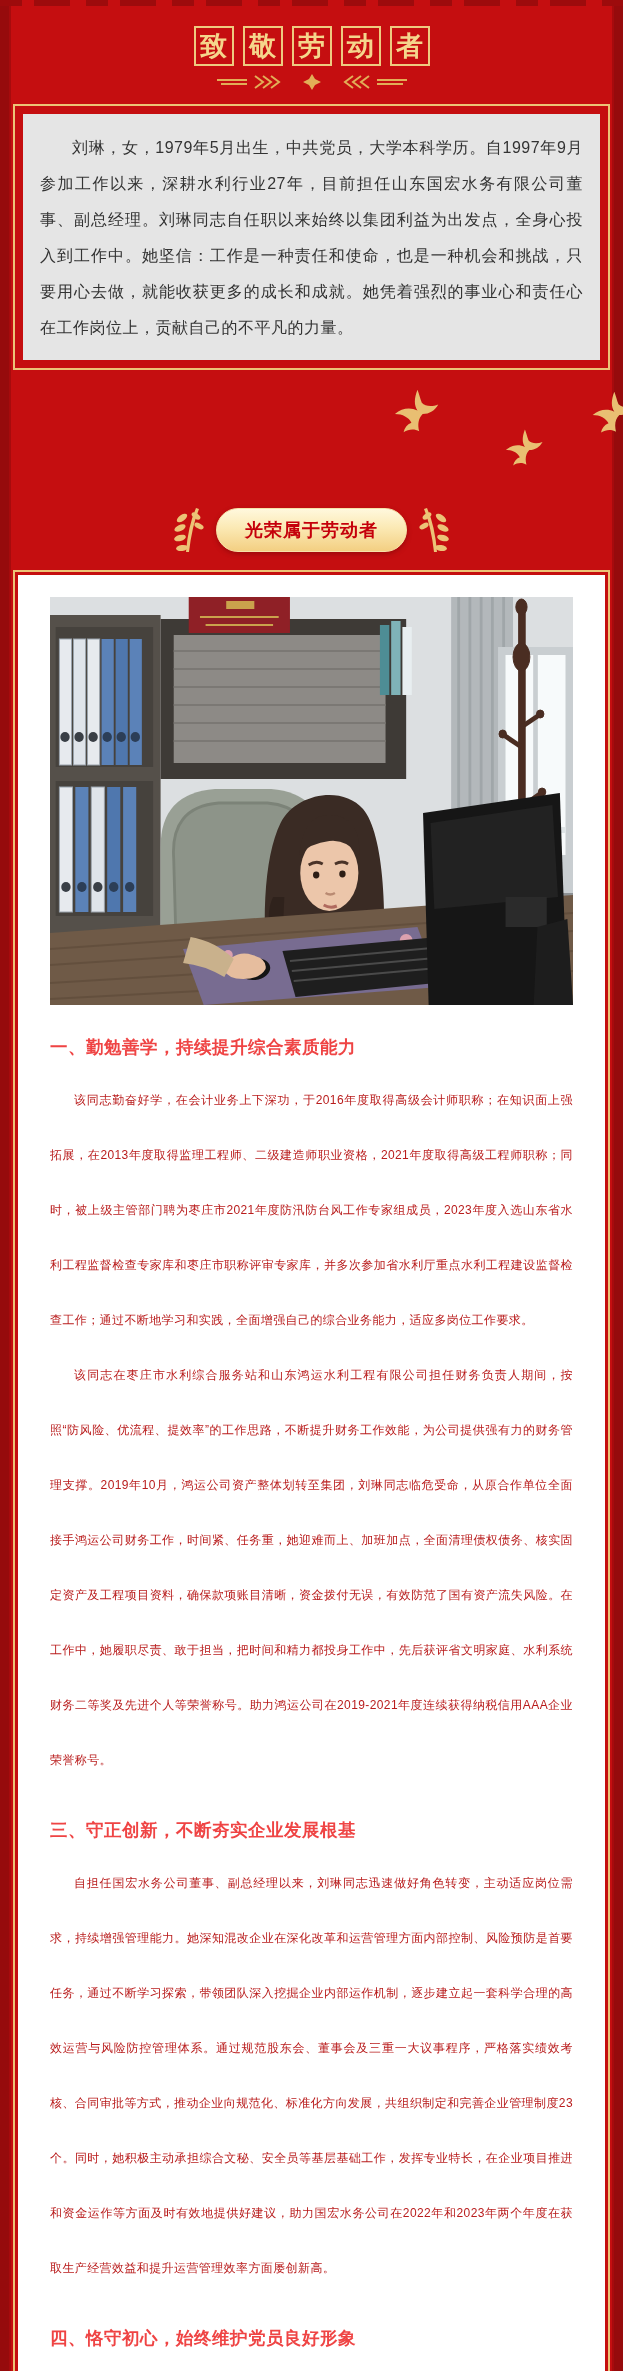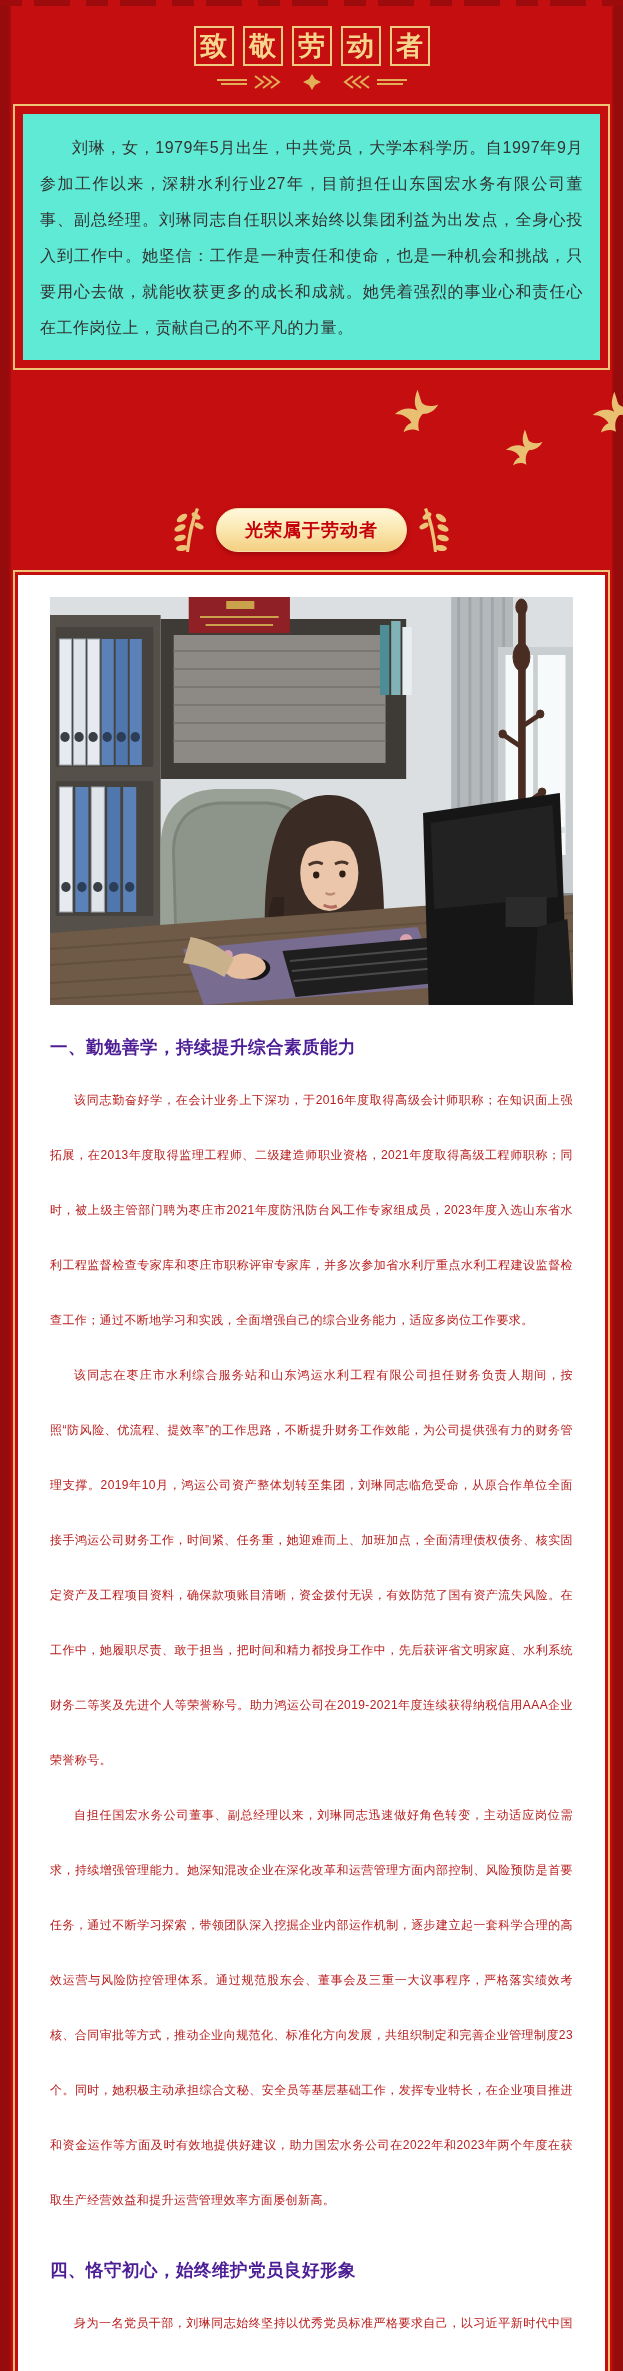--- a/index.html
+++ b/index.html
@@ -25,21 +25,21 @@
   .char-box{
     width:40px;height:40px;border:2px solid #eecb80;box-sizing:border-box;
     display:flex;align-items:center;justify-content:center;
     color:#f5d68c;font-size:27px;font-weight:bold;line-height:1;
   }
   .ornament{margin:8px auto 0;display:block;}
   
   .intro-frame{
     margin:10px 13px 0;border:2px solid #ecc377;padding:8px;box-sizing:border-box;
   }
-  .intro-inner{background:#5eead4;padding:16px 17px 14px;}
+  .intro-inner{background:#e5e5e5;padding:16px 17px 14px;}
   .intro-text{
     margin:0;color:#333;font-size:16px;line-height:36px;
     text-align:justify;text-indent:2em;letter-spacing:.5px;
   }
   
   .doves{position:relative;height:128px;}
   .dove{position:absolute;}
   .dove-1{left:388px;top:18px;width:52px;}
   .dove-2{left:500px;top:58px;width:44px;}
   .dove-3{left:586px;top:20px;width:50px;}
@@ -56,21 +56,21 @@
   
   .article-frame{
     margin:0 13px 28px;border:2px solid #ecc377;padding:3px;box-sizing:border-box;
   }
   .article-inner{background:#ffffff;padding:20px 16px 46px;}
   .photo{
     margin:2px 16px 0;height:408px;overflow:hidden;background:#d9dcde;
   }
   .photo svg{display:block;width:100%;height:100%;}
   .section-heading{
-    margin:30px 16px 14px;color:#4c1d95;font-size:17.5px;font-weight:bold;
+    margin:30px 16px 14px;color:#ef4444;font-size:17.5px;font-weight:bold;
     letter-spacing:.5px;
   }
   .section-body{
     margin:0 16px;color:#b91c1c;font-size:12px;line-height:55px;
     text-align:justify;text-indent:2em;letter-spacing:.4px;
   }
 </style>
 </head>
 <body>
 
@@ -297,20 +297,21 @@
           <rect x="486" y="300" width="44" height="30" fill="#2b2b2b"></rect>
           <polygon points="520,330 552,322 558,408 516,408" fill="#1d1d1d"></polygon>
         </svg>
       </div>
 
       <h2 class="section-heading">一、勤勉善学，持续提升综合素质能力</h2>
       <p class="section-body">该同志勤奋好学，在会计业务上下深功，于2016年度取得高级会计师职称；在知识面上强拓展，在2013年度取得监理工程师、二级建造师职业资格，2021年度取得高级工程师职称；同时，被上级主管部门聘为枣庄市2021年度防汛防台风工作专家组成员，2023年度入选山东省水利工程监督检查专家库和枣庄市职称评审专家库，并多次参加省水利厅重点水利工程建设监督检查工作；通过不断地学习和实践，全面增强自己的综合业务能力，适应多岗位工作要求。</p>
 
       <p class="section-body">该同志在枣庄市水利综合服务站和山东鸿运水利工程有限公司担任财务负责人期间，按照“防风险、优流程、提效率”的工作思路，不断提升财务工作效能，为公司提供强有力的财务管理支撑。2019年10月，鸿运公司资产整体划转至集团，刘琳同志临危受命，从原合作单位全面接手鸿运公司财务工作，时间紧、任务重，她迎难而上、加班加点，全面清理债权债务、核实固定资产及工程项目资料，确保款项账目清晰，资金拨付无误，有效防范了国有资产流失风险。在工作中，她履职尽责、敢于担当，把时间和精力都投身工作中，先后获评省文明家庭、水利系统财务二等奖及先进个人等荣誉称号。助力鸿运公司在2019-2021年度连续获得纳税信用AAA企业荣誉称号。</p>
 
+      <h2 class="section-heading">三、守正创新，不断夯实企业发展根基</h2>
       <p class="section-body">自担任国宏水务公司董事、副总经理以来，刘琳同志迅速做好角色转变，主动适应岗位需求，持续增强管理能力。她深知混改企业在深化改革和运营管理方面内部控制、风险预防是首要任务，通过不断学习探索，带领团队深入挖掘企业内部运作机制，逐步建立起一套科学合理的高效运营与风险防控管理体系。通过规范股东会、董事会及三重一大议事程序，严格落实绩效考核、合同审批等方式，推动企业向规范化、标准化方向发展，共组织制定和完善企业管理制度23个。同时，她积极主动承担综合文秘、安全员等基层基础工作，发挥专业特长，在企业项目推进和资金运作等方面及时有效地提供好建议，助力国宏水务公司在2022年和2023年两个年度在获取生产经营效益和提升运营管理效率方面屡创新高。</p>
 
       <h2 class="section-heading">四、恪守初心，始终维护党员良好形象</h2>
       <p class="section-body">身为一名党员干部，刘琳同志始终坚持以优秀党员标准严格要求自己，以习近平新时代中国特色社会主义思想为指导，以党性信念为后盾，以政治责任为动力，以廉洁自律为标尺，以“党性强、作风正、工作好”为基础，恪尽职守，竭诚奉献，积极参加党性教育、社区志愿服务等活动。该同志先后获评集团优秀员工、五星党员示范岗等荣誉称号。</p>
 
     </div>
   </div>
 
 </div>
 

